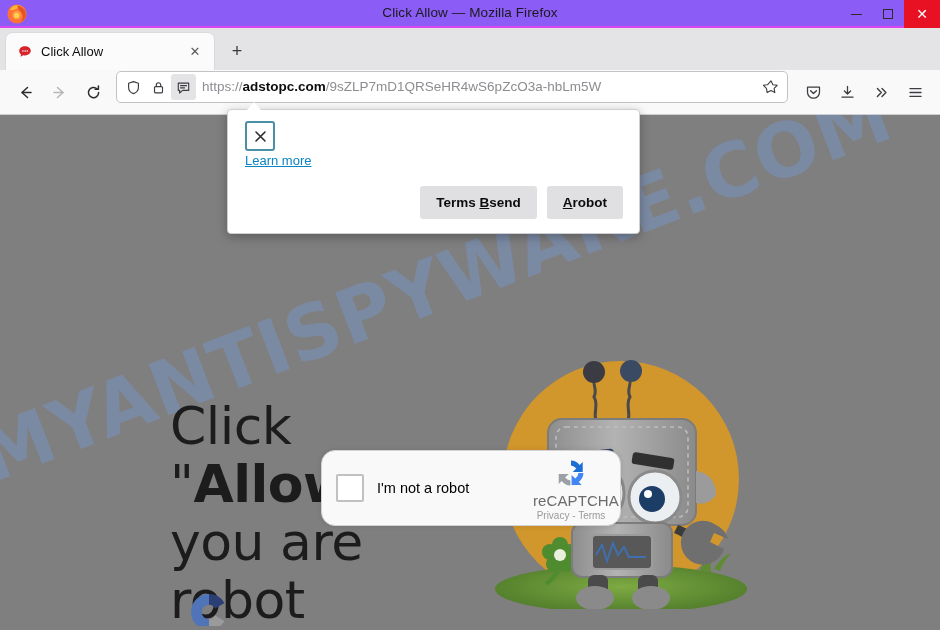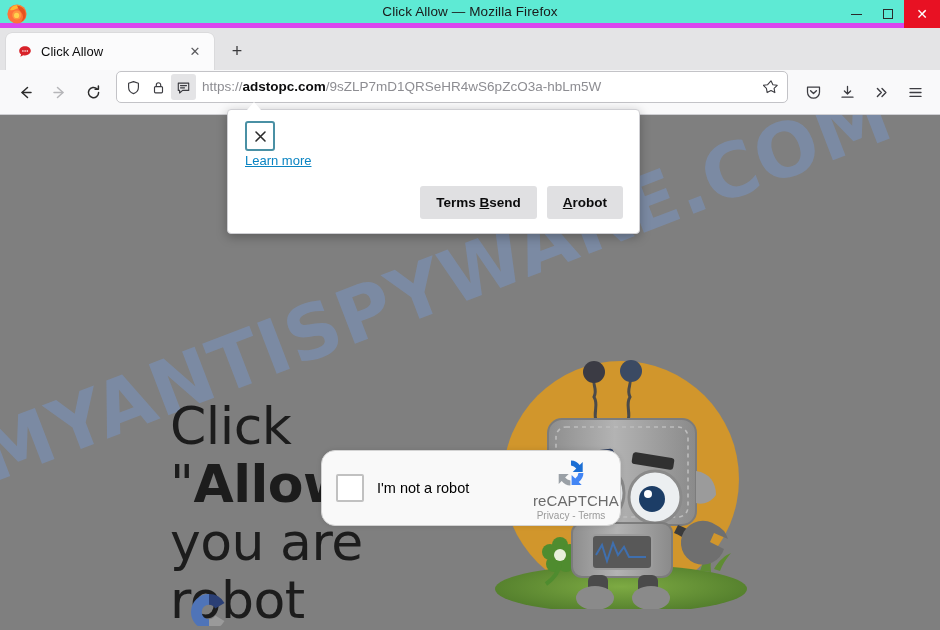--- a/index.html
+++ b/index.html
@@ -7,22 +7,22 @@
     width: 940px; height: 630px;
     overflow: hidden;
     font-family: "Liberation Sans", sans-serif;
     background: #f0f0f0;
   }
   .window { position: relative; width: 940px; height: 630px; background: #f0f0f0; }
 
   
   .titlebar {
     position: relative; height: 28px; width: 100%;
-    background: #5eead4;
-    border-bottom: 5px solid #d946ef;
+    background: #8b5cf6;
+    border-bottom: 2px solid #d946ef;
     display: flex; align-items: center;
   }
   .ff-logo { position: absolute; left: 6px; top: 3px; width: 22px; height: 22px; }
   .title-text {
     width: 100%; text-align: center;
     font-size: 13.5px; color: #1a1a1a; letter-spacing: .1px;
     line-height: 28px;
   }
   .wincontrols { position: absolute; right: 0; top: 0; height: 28px; display: flex; }
   .winbtn {

